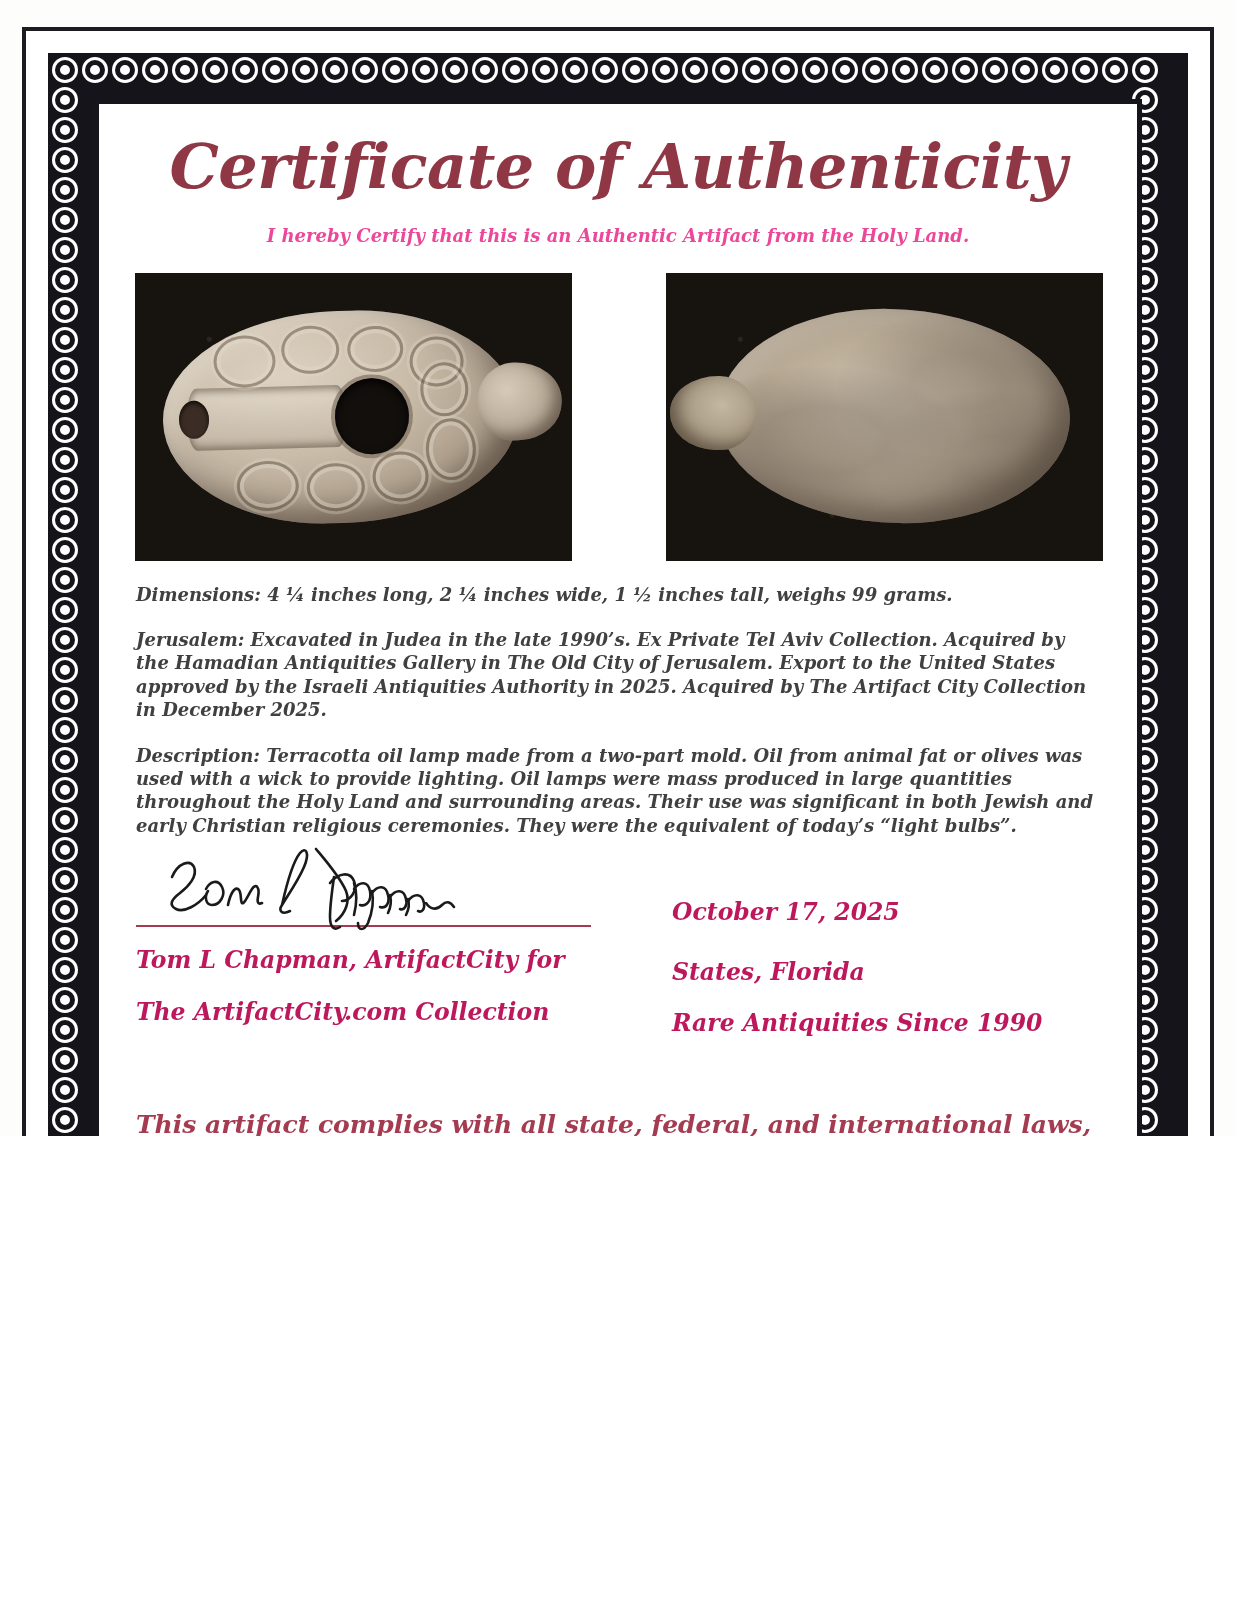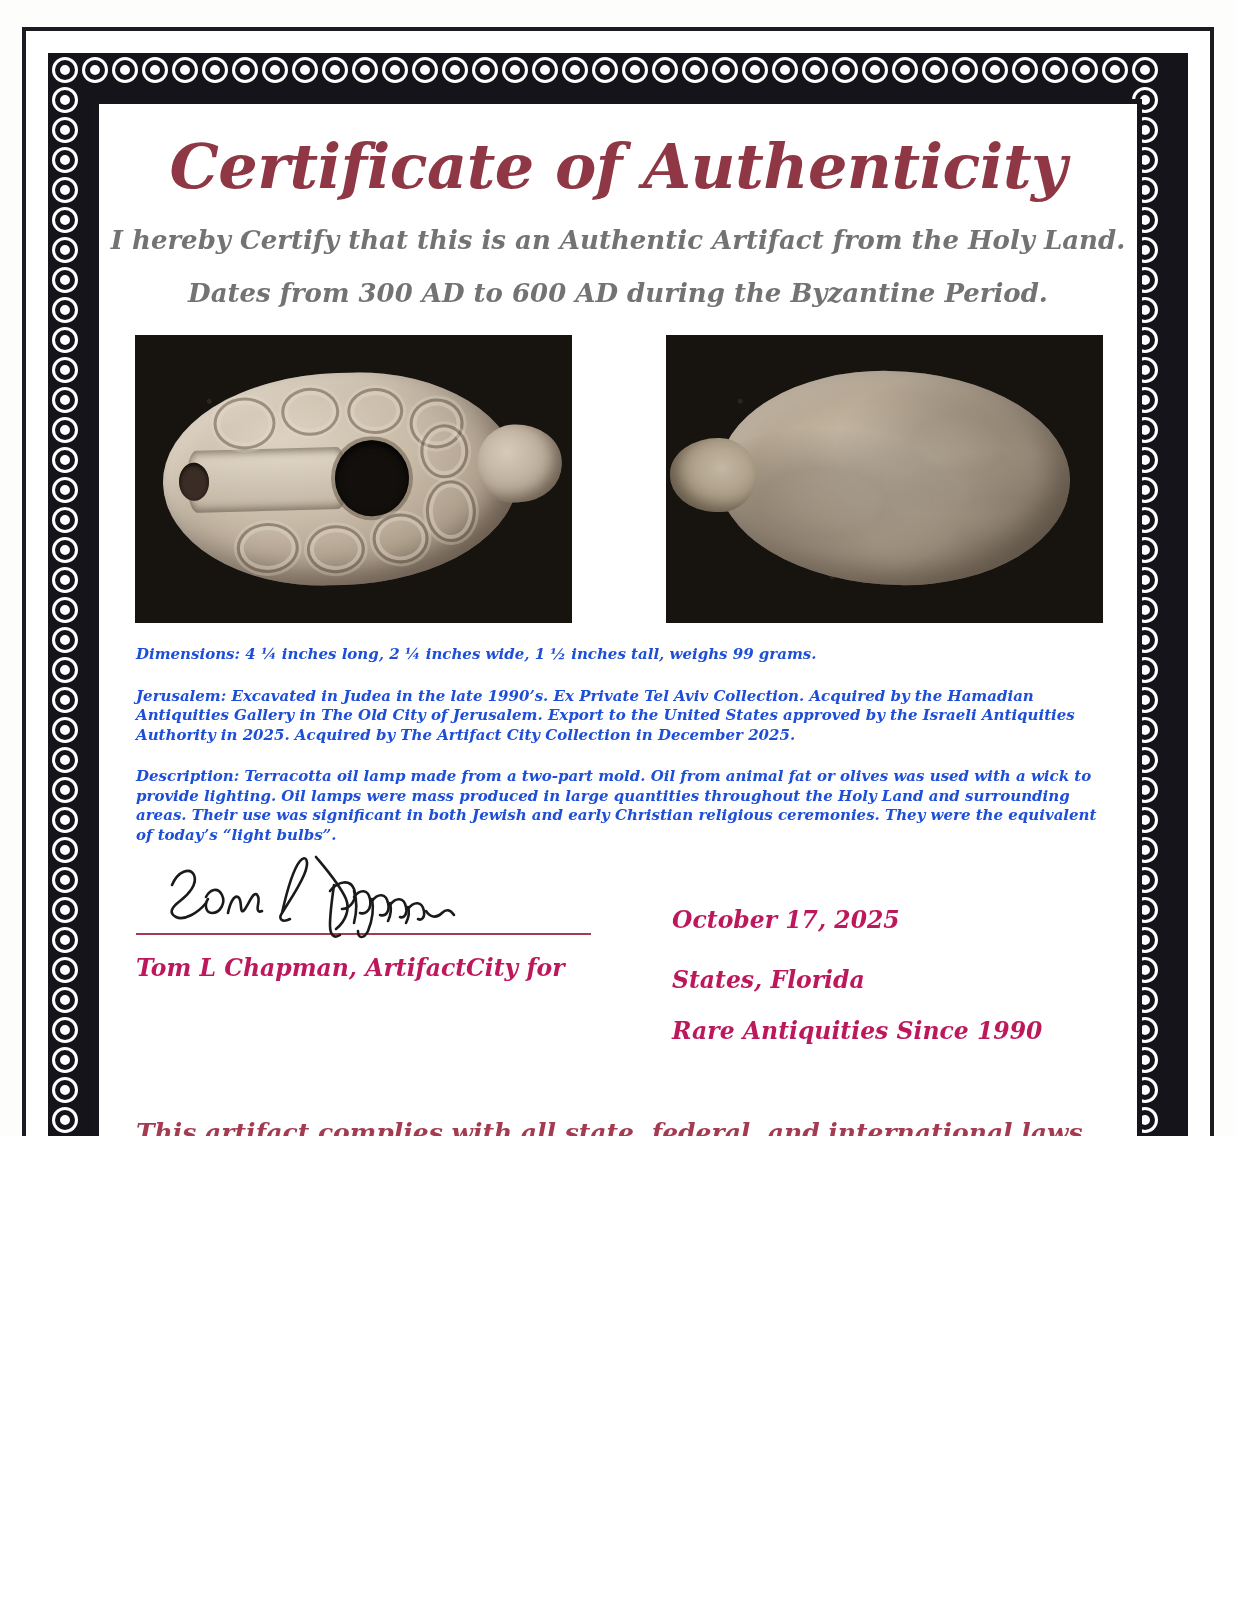--- a/index.html
+++ b/index.html
@@ -121,22 +121,22 @@
     letter-spacing: -0.5px;
     color: #8f3744;
   }
 
   .subtitle {
     margin: 0;
     text-align: center;
     font-family: "DejaVu Serif", serif;
     font-style: italic;
     font-weight: 700;
-    color: #737373;
-    font-size: 26px;
+    color: #ec4899;
+    font-size: 18px;
     line-height: 1.2;
   }
   .subtitle.s1 { padding-top: 26px; }
   .subtitle.s2 { padding-top: 22px; }
 
   
   .photos {
     display: flex;
     justify-content: space-between;
     padding: 26px 23px 0 25px;
@@ -267,22 +267,22 @@
   
   .body {
     padding: 22px 24px 0 26px;
     box-sizing: border-box;
   }
   .para {
     margin: 0 0 22px 0;
     font-family: "DejaVu Serif", serif;
     font-style: italic;
     font-weight: 700;
-    color: #1d4ed8;
-    font-size: 15px;
+    color: #404040;
+    font-size: 18px;
     line-height: 1.30;
   }
   .para .lead { white-space: nowrap; }
 
   
   .sigrow {
     display: flex;
     padding: 0 24px 0 26px;
     box-sizing: border-box;
     margin-top: 6px;
@@ -852,21 +852,20 @@
       </span>
     </div>
 
   <div class="band-inner-white"></div>
 
   <div class="card">
 
     <h1 class="title">Certificate of Authenticity</h1>
 
     <p class="subtitle s1">I hereby Certify that this is an Authentic Artifact from the Holy Land.</p>
-    <p class="subtitle s2">Dates from 300 AD to 600 AD during the Byzantine Period.</p>
 
     <div class="photos">
 
       <div class="photo">
         <div class="grain"></div>
         <div class="lamp-top">
           <div class="chan"></div>
           <div class="nozzle"></div>
           <div class="fillhole"></div>
           <div class="wickhole"></div>
@@ -926,20 +925,21 @@
             <path d="M218 50 C224 42, 232 42, 234 52 C236 60, 232 66, 226 64"></path>
             <path d="M236 52 C238 60, 236 66, 234 70"></path>
             <path d="M236 54 C242 46, 250 46, 252 56 C254 62, 250 68, 246 66"></path>
             <path d="M254 56 C256 62, 254 68, 252 72"></path>
             <path d="M254 58 C260 50, 268 50, 270 60 C271 66, 268 70, 264 68"></path>
             <path d="M272 60 C276 66, 282 68, 288 62 C292 58, 296 58, 300 64"></path>
           </g>
         </svg>
         <div class="sig-line"></div>
         <div class="sigtext l1">Tom L Chapman, ArtifactCity for</div>
+        <div class="sigtext l2">The ArtifactCity.com Collection</div>
       </div>
 
       <div class="sigright">
         <div class="sigtext r1">October 17, 2025</div>
         <div class="sigtext r2">States, Florida</div>
         <div class="sigtext r3">Rare Antiquities Since 1990</div>
       </div>
 
     </div>
 

